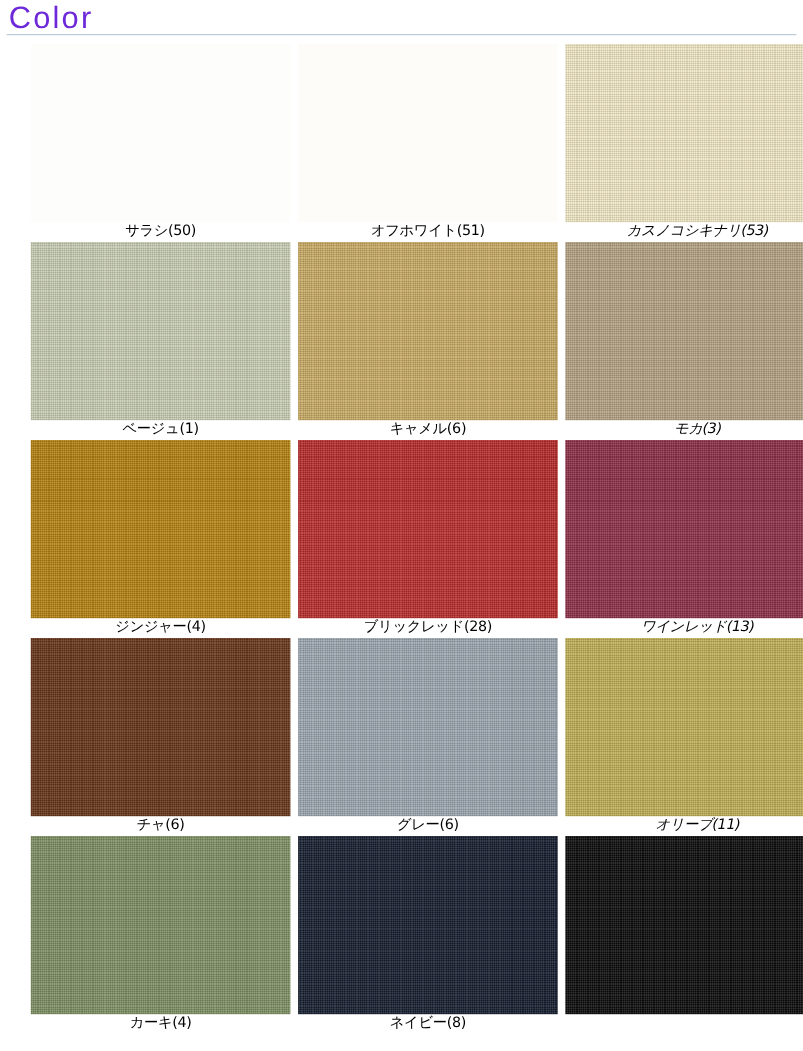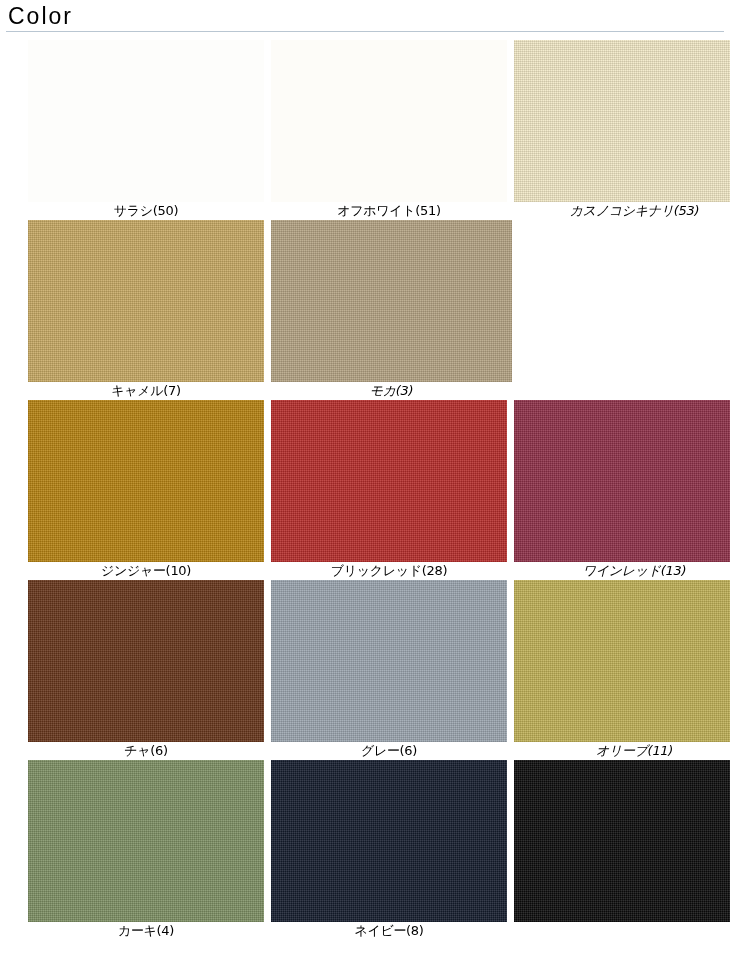--- a/index.html
+++ b/index.html
@@ -19,23 +19,23 @@
   .section-header {
     position: relative;
     height: 34px;
     padding: 0;
     margin: 0;
   }
   .section-header .title {
     position: absolute;
     left: 8px;
     top: 4px;
-    font-size: 23px;
+    font-size: 28px;
     letter-spacing: 2px;
-    color: #000000;
+    color: #6d28d9;
     font-weight: 400;
     line-height: 24px;
     text-align: center;
   }
   .section-header .rule {
     position: absolute;
     left: 6px;
     right: 6px;
     top: 31px;
     height: 1px;
@@ -126,39 +126,45 @@
         <div class="swatch-label">オフホワイト(51)</div>
       </div>
       <div class="swatch-cell c3 last">
         <div class="swatch-chip" style="background-color: rgb(242, 232, 198);">
           <div class="weave"></div>
         </div>
         <div class="swatch-label">カスノコシキナリ(53)</div>
       </div>
     </div>
     <div class="swatch-row">
+      <div class="swatch-cell c1">
+        <div class="swatch-chip" style="background-color: rgb(200, 205, 179);">
+          <div class="weave"></div>
+        </div>
+        <div class="swatch-label">ベージュ(1)</div>
+      </div>
       <div class="swatch-cell c2">
         <div class="swatch-chip" style="background-color: rgb(199, 169, 99);">
           <div class="weave"></div>
         </div>
-        <div class="swatch-label">キャメル(7)</div>
+        <div class="swatch-label">キャメル(6)</div>
       </div>
       <div class="swatch-cell c3 last">
         <div class="swatch-chip" style="background-color: rgb(180, 163, 131);">
           <div class="weave"></div>
         </div>
         <div class="swatch-label">モカ(3)</div>
       </div>
     </div>
     <div class="swatch-row">
       <div class="swatch-cell c1">
         <div class="swatch-chip" style="background-color: rgb(181, 130, 16);">
           <div class="weave"></div>
         </div>
-        <div class="swatch-label">ジンジャー(10)</div>
+        <div class="swatch-label">ジンジャー(4)</div>
       </div>
       <div class="swatch-cell c2">
         <div class="swatch-chip" style="background-color: rgb(182, 44, 42);">
           <div class="weave"></div>
         </div>
         <div class="swatch-label">ブリックレッド(28)</div>
       </div>
       <div class="swatch-cell c3 last">
         <div class="swatch-chip" style="background-color: rgb(142, 48, 72);">
           <div class="weave"></div>

